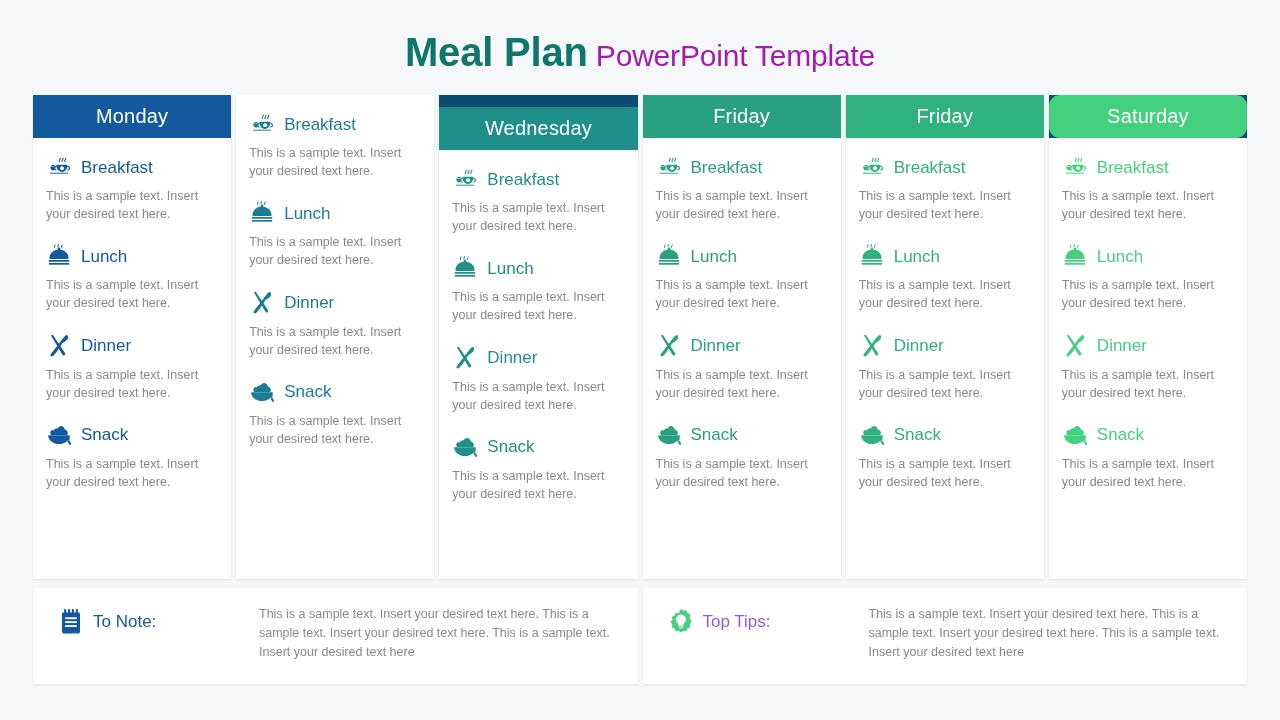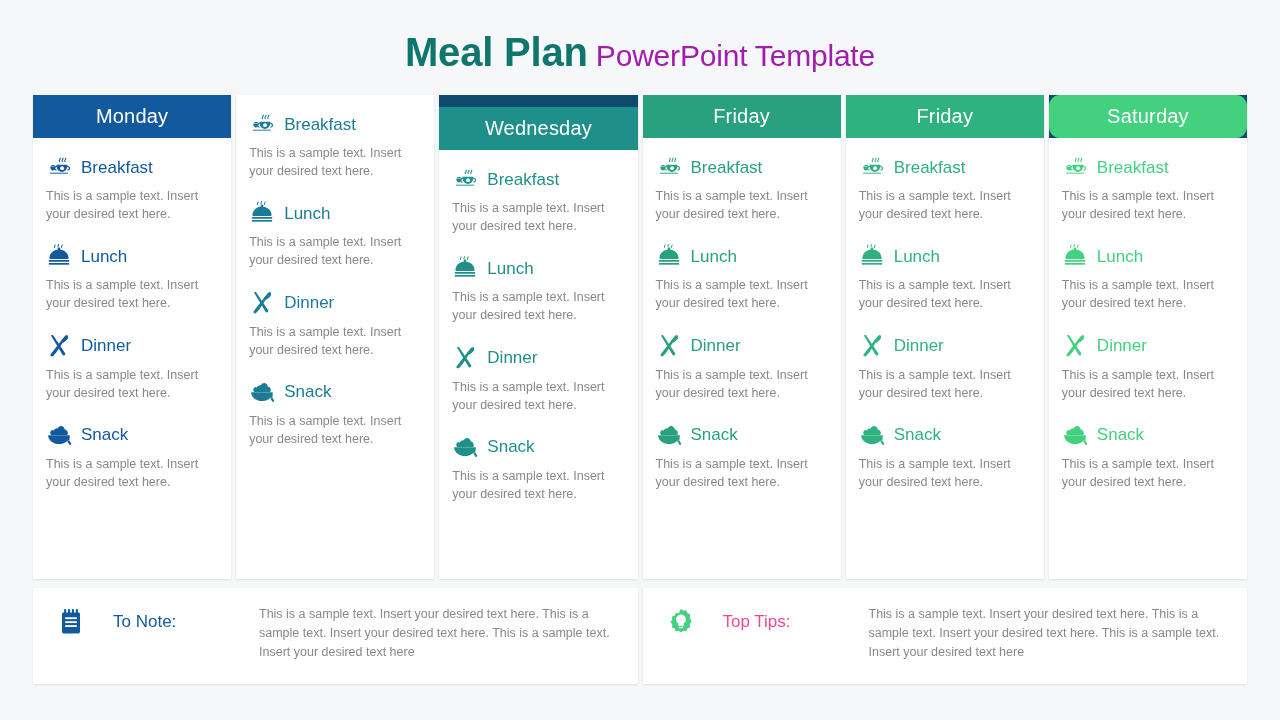--- a/index.html
+++ b/index.html
@@ -128,21 +128,21 @@
     background: #ffffff;
     box-shadow: 0 1px 2px rgba(0,0,0,0.10);
     display: flex;
     align-items: flex-start;
     padding: 17px 16px 10px 24px;
   }
 
   .footer-left {
     display: flex;
     align-items: center;
-    gap: 28px;
+    gap: 8px;
     width: 200px;
     flex: 0 0 200px;
     padding-top: 2px;
   }
 
   .footer-icon {
     width: 28px;
     height: 30px;
     flex: 0 0 28px;
     display: flex;
@@ -620,19 +620,19 @@
       </div>
       <div class="footer-panel">
         <div class="footer-left">
           <span class="footer-icon">
             <svg viewBox="0 0 32 32" width="28" height="28" fill="#44d17f">
               <path d="M16 .9l2.6 2.2 3.4-.6 1.3 3.2 3.2 1.3-.6 3.4L28.1 16l-2.2 2.6.6 3.4-3.2 1.3-1.3 3.2-3.4-.6L16 28.1l-2.6-2.2-3.4.6-1.3-3.2-3.2-1.3.6-3.4L3.9 16l2.2-2.6-.6-3.4 3.2-1.3L10 5.5l3.4.6z"></path>
               <path d="M16 7.4c3.1 0 5.6 2.5 5.6 5.6 0 2-1 3.7-2.6 4.7v2.2c0 .5-.4.9-.9.9h-4.2c-.5 0-.9-.4-.9-.9v-2.2c-1.6-1-2.6-2.7-2.6-4.7 0-3.1 2.5-5.6 5.6-5.6z" fill="#ffffff"></path>
               <rect x="13.6" y="21.6" width="4.8" height="1.5" rx=".7" fill="#ffffff"></rect>
             </svg>
           </span>
-          <span class="footer-label" style="color: #ec4899;">Top Tips:</span>
+          <span class="footer-label" style="color: #8b5cf6;">Top Tips:</span>
         </div>
         <div class="footer-text">This is a sample text. Insert your desired text here. This is a sample text. Insert your desired text here. This is a sample text. Insert your desired text here</div>
       </div>
     </div>
 
 </div>
 
 </body></html>

